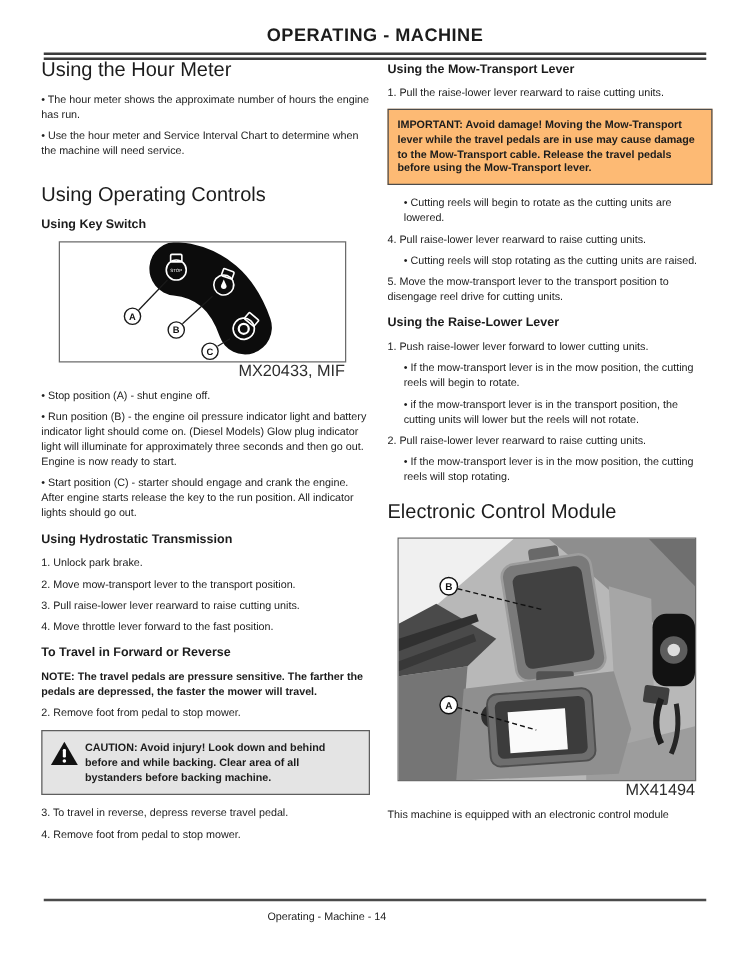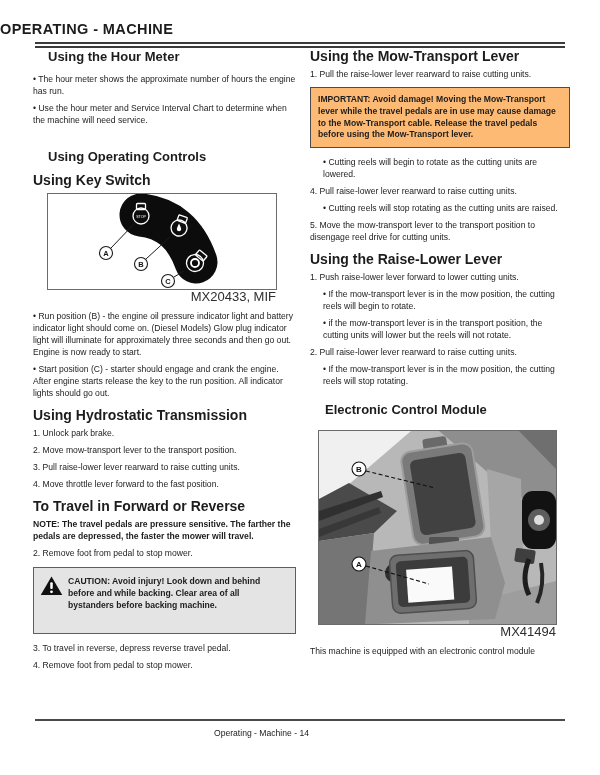--- a/index.html
+++ b/index.html
@@ -7,54 +7,55 @@
   body {
     position: relative;
     background: #ffffff;
     font-family: "Liberation Sans", sans-serif;
     color: #1c1c1c;
     overflow: hidden;
   }
   .page-title {
     position: absolute;
     top: 21px; left: 0; width: 600px;
+    text-align: center;
     font-size: 14.5px; font-weight: bold; letter-spacing: 0.4px;
   }
   .header-rule {
     position: absolute;
     top: 42px; left: 35px; width: 530px; height: 6px;
     border-top: 2px solid #3b3b3b;
     border-bottom: 2px solid #3b3b3b;
   }
   .col {
     position: absolute; top: 50px;
     font-size: 8.6px; line-height: 12px;
   }
   .col-left  { left: 33px;  width: 263px; }
   .col-right { left: 310px; width: 260px; }
   .col p { margin-bottom: 5px; }
-  .h-major { font-size: 13px; line-height: 14px; font-weight: bold; margin-bottom: 9px; margin-left: 15px; }
-  .h-sub   { font-size: 14px; line-height: 12px; font-weight: bold; margin: 10px 0 6px 0; }
+  .h-major { font-size: 16px; line-height: 14px; font-weight: normal; margin-bottom: 9px; }
+  .h-sub   { font-size: 10px; line-height: 12px; font-weight: bold; margin: 10px 0 6px 0; }
   .h-first { margin-top: 0; }
   .mt-section { margin-top: 24px; }
   .mt-ecm { margin-top: 16px; }
   .note { font-weight: bold; margin-bottom: 6px; }
   .sub-bullet { padding-left: 13px; }
   .fig-wrap-key { width: 230px; margin: 7px 0 7px 14px; }
   .fig-wrap-ecm { width: 239px; margin: 13px 0 6px 8px; }
   .figure-box { border: 1px solid #6b6b6b; background: #fff; }
   .figure-box svg { display: block; }
   .fig-caption {
     text-align: right; font-size: 13px; line-height: 9px;
     color: #2e2e2e; margin: 2px 1px 9px 0;
   }
   .caution-box {
     display: flex; align-items: flex-start; gap: 5px;
     border: 1px solid #5e5e5e; background: #e4e4e4;
-    padding: 7px 8px 22px 6px;
+    padding: 7px 8px 7px 6px;
     font-weight: bold; line-height: 12px;
     margin: 8px 0 8px 0;
   }
   .caution-box svg { flex: 0 0 auto; margin-top: 1px; }
   .important-box {
     border: 1px solid #4c4c4c; background: #fdba74;
     padding: 6px 7px;
     font-weight: bold; line-height: 11.8px;
     margin: 7px 0 8px 0;
   }
@@ -122,20 +123,21 @@
         </g>
         <g>
           <circle cx="120" cy="87" r="6.5" fill="#ffffff" stroke="#1a1a1a" stroke-width="1.1"></circle>
           <text x="120" y="89.8" font-size="7.5" font-weight="bold" text-anchor="middle" fill="#111" font-family="Liberation Sans, sans-serif">C</text>
         </g>
       </svg>
     </div>
     <div class="fig-caption">MX20433, MIF</div>
   </div>
 
+  <p>• Stop position (A) - shut engine off.</p>
   <p>• Run position (B) - the engine oil pressure indicator light and battery indicator light should come on. (Diesel Models) Glow plug indicator light will illuminate for approximately three seconds and then go out. Engine is now ready to start.</p>
   <p>• Start position (C) - starter should engage and crank the engine. After engine starts release the key to the run position. All indicator lights should go out.</p>
 
   <h3 class="h-sub">Using Hydrostatic Transmission</h3>
   <p>1. Unlock park brake.</p>
   <p>2. Move mow-transport lever to the transport position.</p>
   <p>3. Pull raise-lower lever rearward to raise cutting units.</p>
   <p>4. Move throttle lever forward to the fast position.</p>
 
   <h3 class="h-sub">To Travel in Forward or Reverse</h3>

